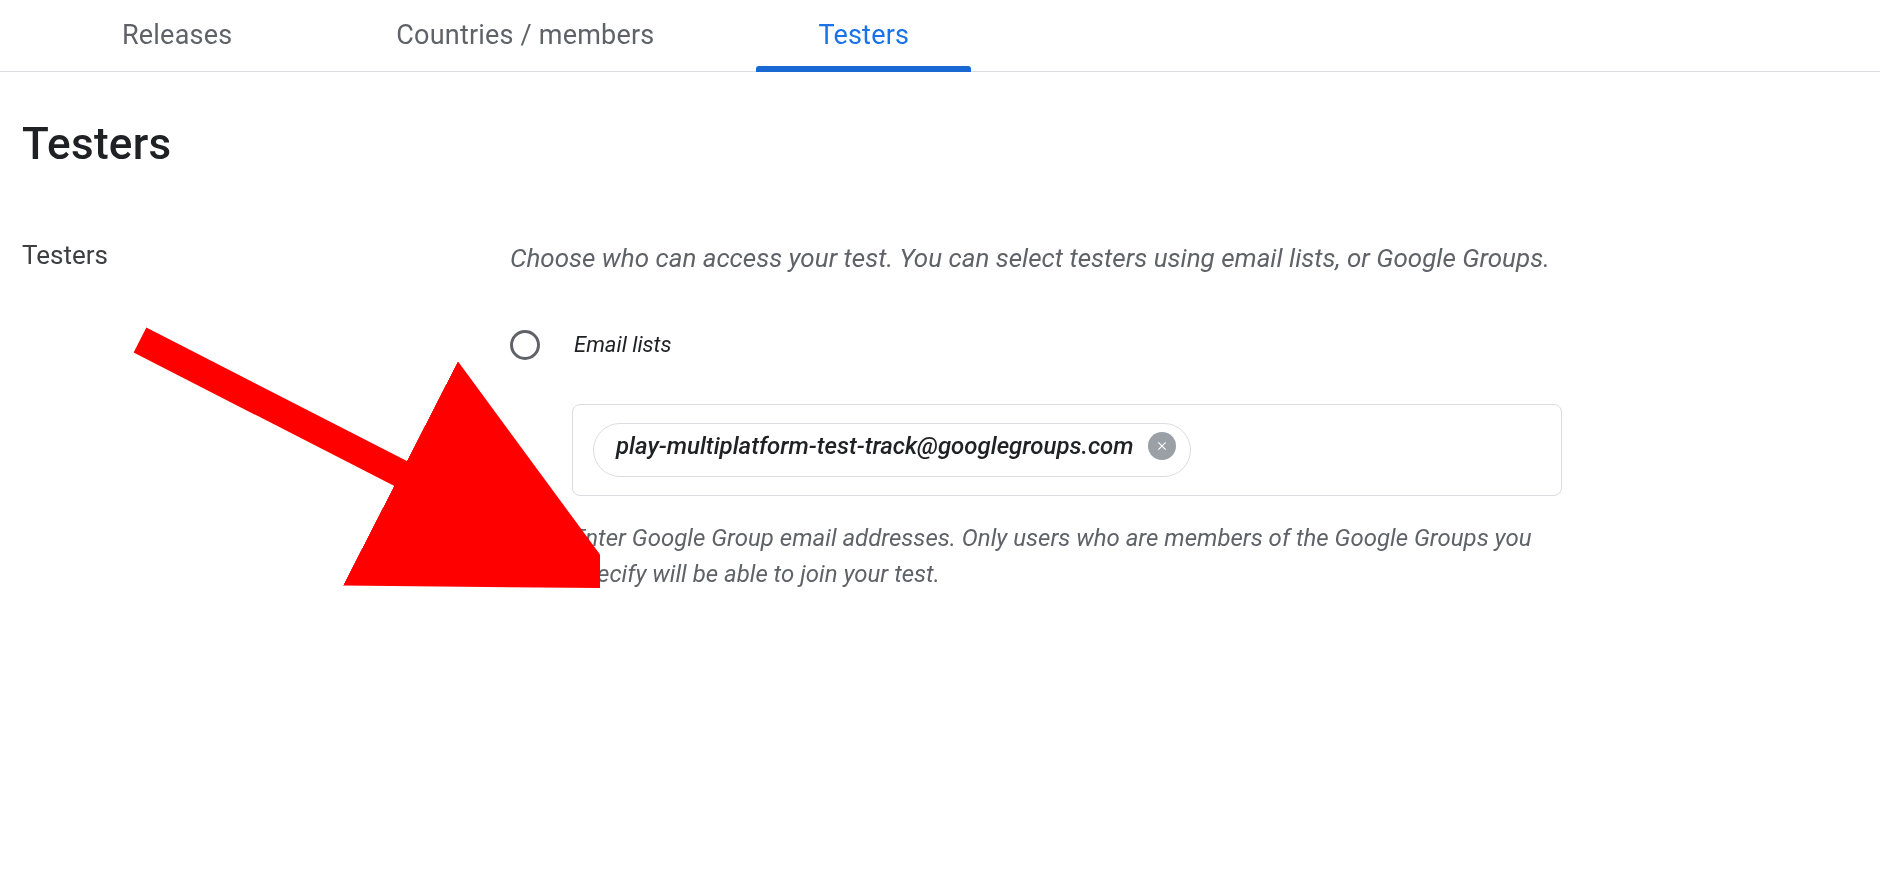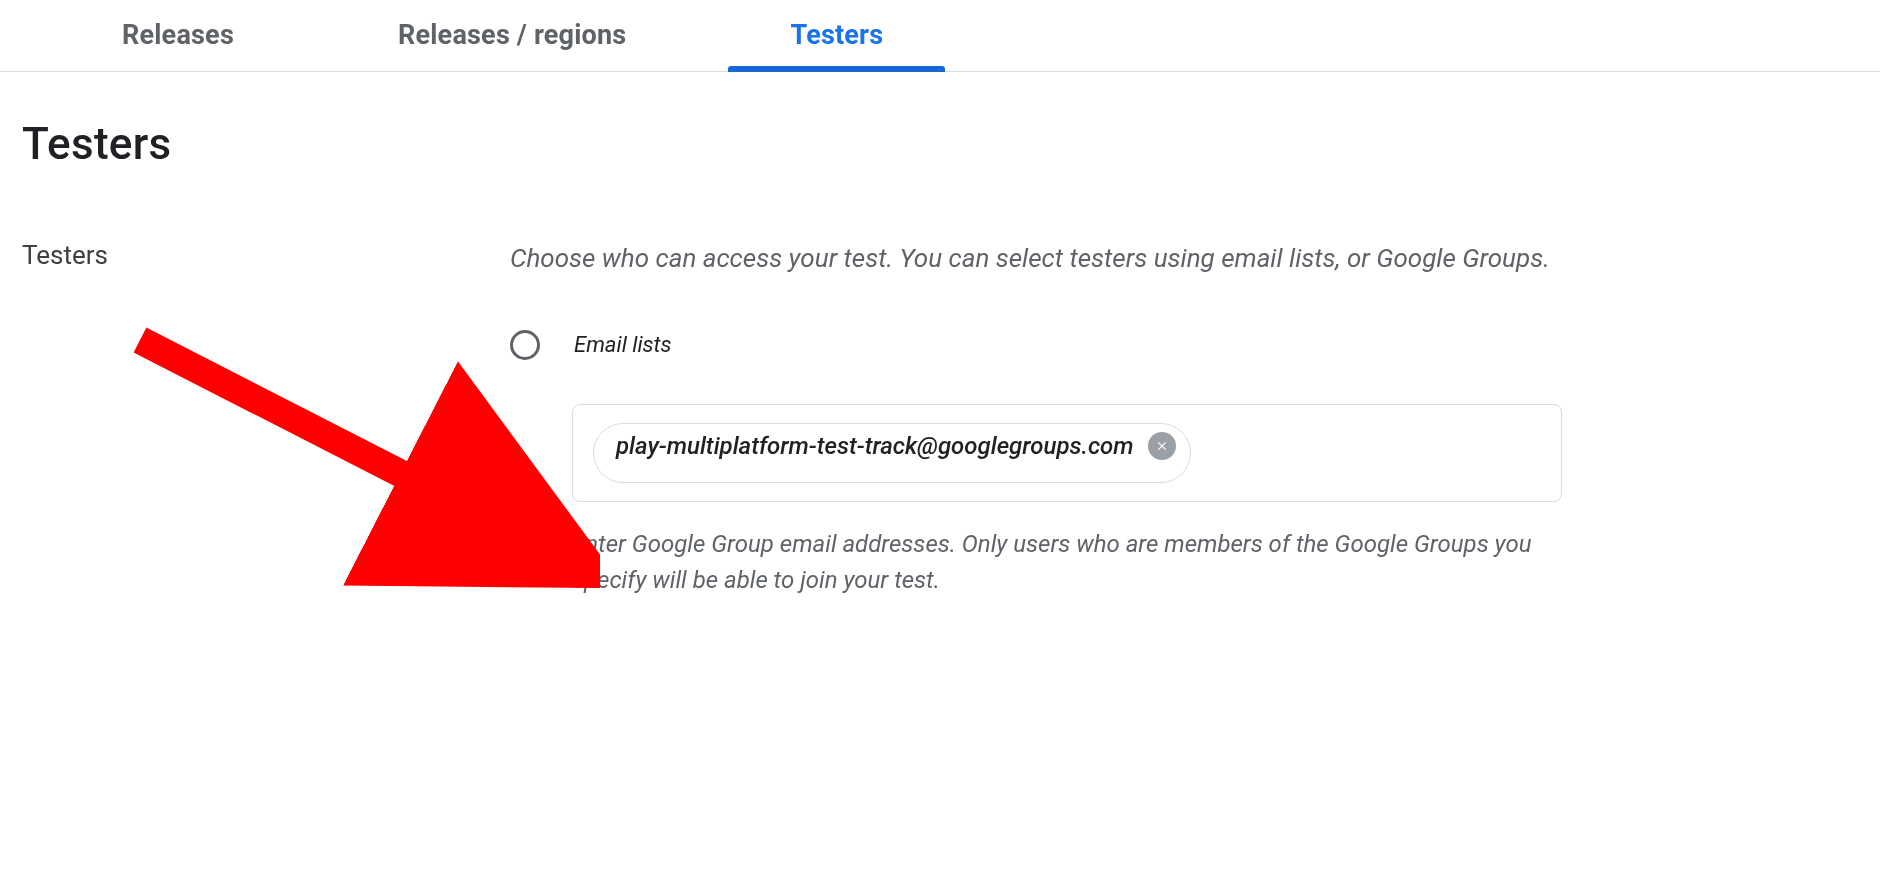--- a/index.html
+++ b/index.html
@@ -17,21 +17,21 @@
     
     .tabs {
       display: flex;
       align-items: flex-end;
       border-bottom: 1px solid #dadce0;
       padding-left: 100px;
       height: 72px;
     }
     .tab {
       font-size: 27px;
-      font-weight: 700;
+      font-weight: 400;
       color: #5f6368;
       padding: 0 22px 20px 22px;
       margin-right: 120px;
       cursor: pointer;
       position: relative;
       letter-spacing: .2px;
     }
     .tab.active {
       color: #1a73e8;
     }
@@ -129,21 +129,21 @@
       align-items: center;
       flex-wrap: wrap;
       max-width: 990px;
     }
     .chip {
       display: inline-flex;
       align-items: center;
       border: 1px solid #dadce0;
       background: #fff;
       border-radius: 40px;
-      padding: 8px 14px 22px 22px;
+      padding: 8px 14px 16px 22px;
       font-size: 24px;
       color: #202124;
       font-weight: 500;
     }
     .chip-remove {
       width: 28px; height: 28px;
       margin-left: 14px;
       border-radius: 50%;
       background: #9aa0a6;
       display: inline-flex;
@@ -167,21 +167,21 @@
       left: 120px;
       top: 320px;
       pointer-events: none;
     }
   </style>
 </head>
 <body>
 
 <div class="tabs">
   <div class="tab">Releases</div>
-  <div class="tab">Releases / regions</div>
+  <div class="tab">Countries / members</div>
   <div class="tab active">Testers</div>
 </div>
 
 <h1 class="page-heading">Testers</h1>
 
 <div class="content">
   <div class="label-col">Testers</div>
 
   <div class="field-col">
     <div class="description">Choose who can access your test. You can select testers using email lists, or Google Groups.</div>

